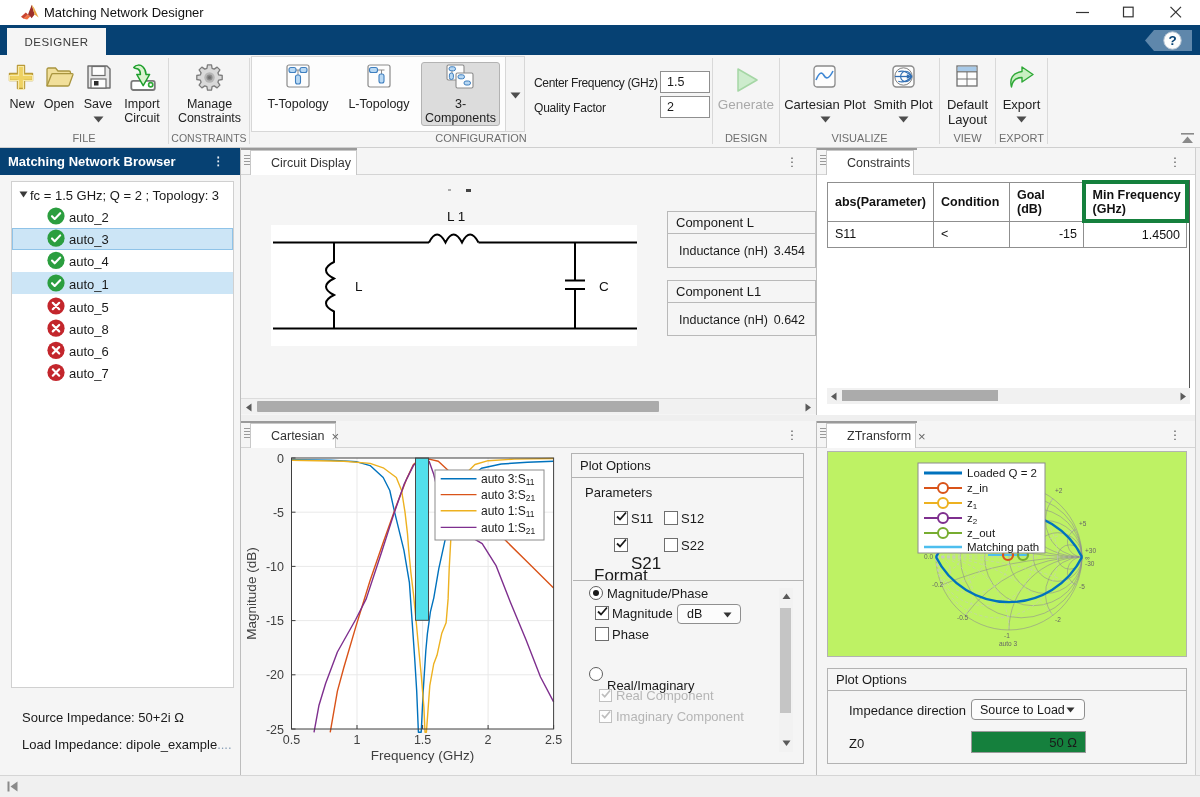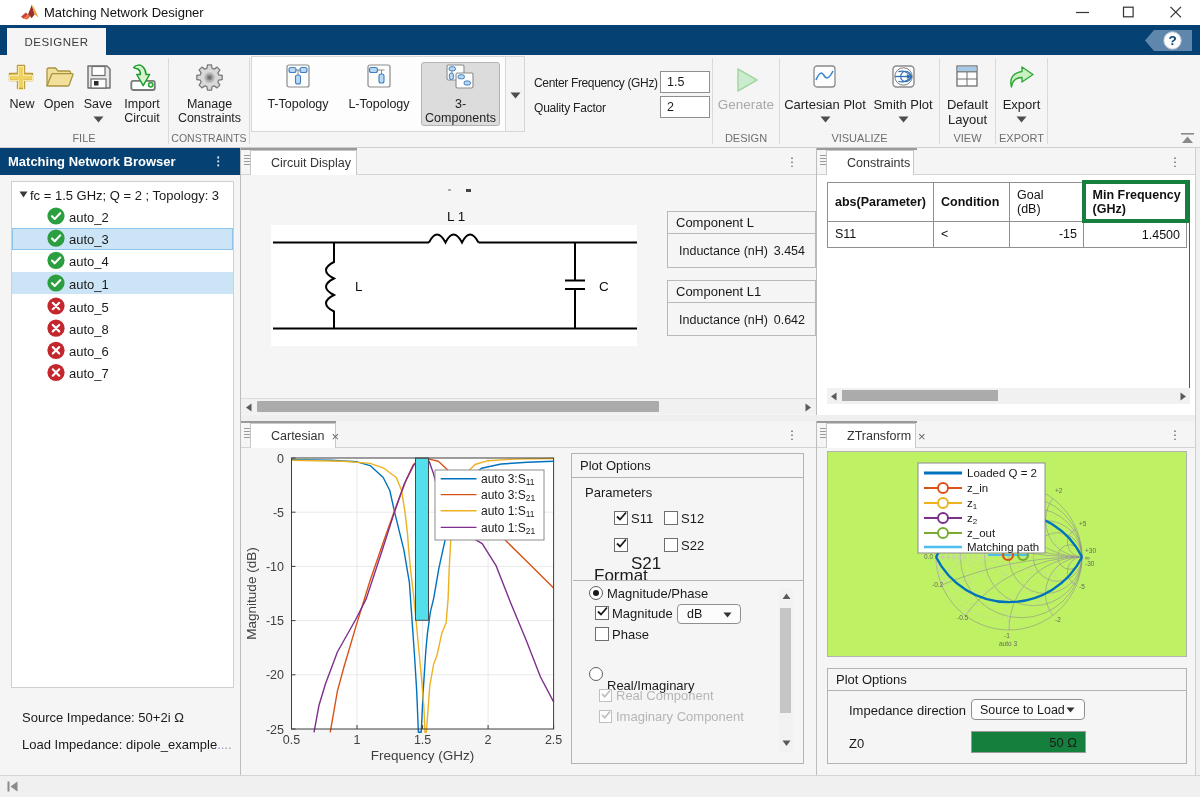--- a/index.html
+++ b/index.html
@@ -44,20 +44,21 @@
 <div class="abs" style="left:0;top:55px;width:1200px;height:93px;background:#f5f5f5;border-bottom:1px solid #cfcfcf">
   <div class="abs" style="left:168px;top:3px;width:1px;height:86px;background:#d9d9d9"></div>
   <div class="abs" style="left:249px;top:3px;width:1px;height:86px;background:#d9d9d9"></div>
   <div class="abs" style="left:712px;top:3px;width:1px;height:86px;background:#d9d9d9"></div>
   <div class="abs" style="left:779px;top:3px;width:1px;height:86px;background:#d9d9d9"></div>
   <div class="abs" style="left:939px;top:3px;width:1px;height:86px;background:#d9d9d9"></div>
   <div class="abs" style="left:995px;top:3px;width:1px;height:86px;background:#d9d9d9"></div>
   <div class="abs" style="left:1047px;top:3px;width:1px;height:86px;background:#d9d9d9"></div>
   <div class="abs lbl" style="left:0;top:77px;width:168px;text-align:center">FILE</div>
   <div class="abs lbl" style="left:169px;top:77px;width:80px;text-align:center;font-size:10.5px">CONSTRAINTS</div>
+  <div class="abs lbl" style="left:250px;top:77px;width:462px;text-align:center">CONFIGURATION</div>
   <div class="abs lbl" style="left:713px;top:77px;width:66px;text-align:center">DESIGN</div>
   <div class="abs lbl" style="left:780px;top:77px;width:159px;text-align:center">VISUALIZE</div>
   <div class="abs lbl" style="left:940px;top:77px;width:55px;text-align:center">VIEW</div>
   <div class="abs lbl" style="left:996px;top:77px;width:51px;text-align:center">EXPORT</div>
   <svg class="abs" style="left:1180px;top:78px" width="15" height="11" viewBox="0 0 15 11">
       <rect x="1" y="0" width="13" height="1.6" fill="#8a8a8a"></rect>
       <polygon points="7.5,3.5 13,10 2,10" fill="#8a8a8a"></polygon>
     </svg>
 
   <svg class="abs" style="left:7px;top:8px" width="28" height="28" viewBox="0 0 28 28">
@@ -286,21 +287,21 @@
     <div class="abs" style="left:0;top:0;width:100px;height:2px;background:#9a9a9a"></div>
     <div class="grip" style="left:3px;top:7px"></div>
     <div class="tab" style="left:9px;top:2px;width:88px;height:25px">Constraints</div>
     <div class="kebab" style="right:14px;top:7px">⋮</div>
   </div>
   <table style="position:absolute;left:10px;top:32px;border-collapse:collapse;font-size:12.5px;color:#111">
     <tbody>
         <tr style="height:39px">
       <td style="border:1px solid #8f8f8f;width:106px;font-weight:bold;padding-left:7px;vertical-align:middle">abs(Parameter)</td>
       <td style="border:1px solid #8f8f8f;width:76px;font-weight:bold;padding-left:7px;vertical-align:middle">Condition</td>
-      <td style="border:1px solid #8f8f8f;width:74px;font-weight:normal;padding-left:7px;vertical-align:middle">Goal<br>(dB)</td>
+      <td style="border:1px solid #8f8f8f;width:74px;font-weight:bold;padding-left:7px;vertical-align:middle">Goal<br>(dB)</td>
       <td style="border:4px solid #15803d;width:103px;font-weight:bold;padding-left:7px;vertical-align:middle">Min Frequency<br>(GHz)</td>
     </tr>
     <tr style="height:26px">
       <td style="border:1px solid #8f8f8f;padding-left:7px">S11</td>
       <td style="border:1px solid #8f8f8f;padding-left:7px">&lt;</td>
       <td style="border:1px solid #8f8f8f;padding-right:6px;text-align:right">-15</td>
       <td style="border:1px solid #8f8f8f;padding-right:6px;text-align:right">1.4500</td>
     </tr>
   </tbody>
     </table>

